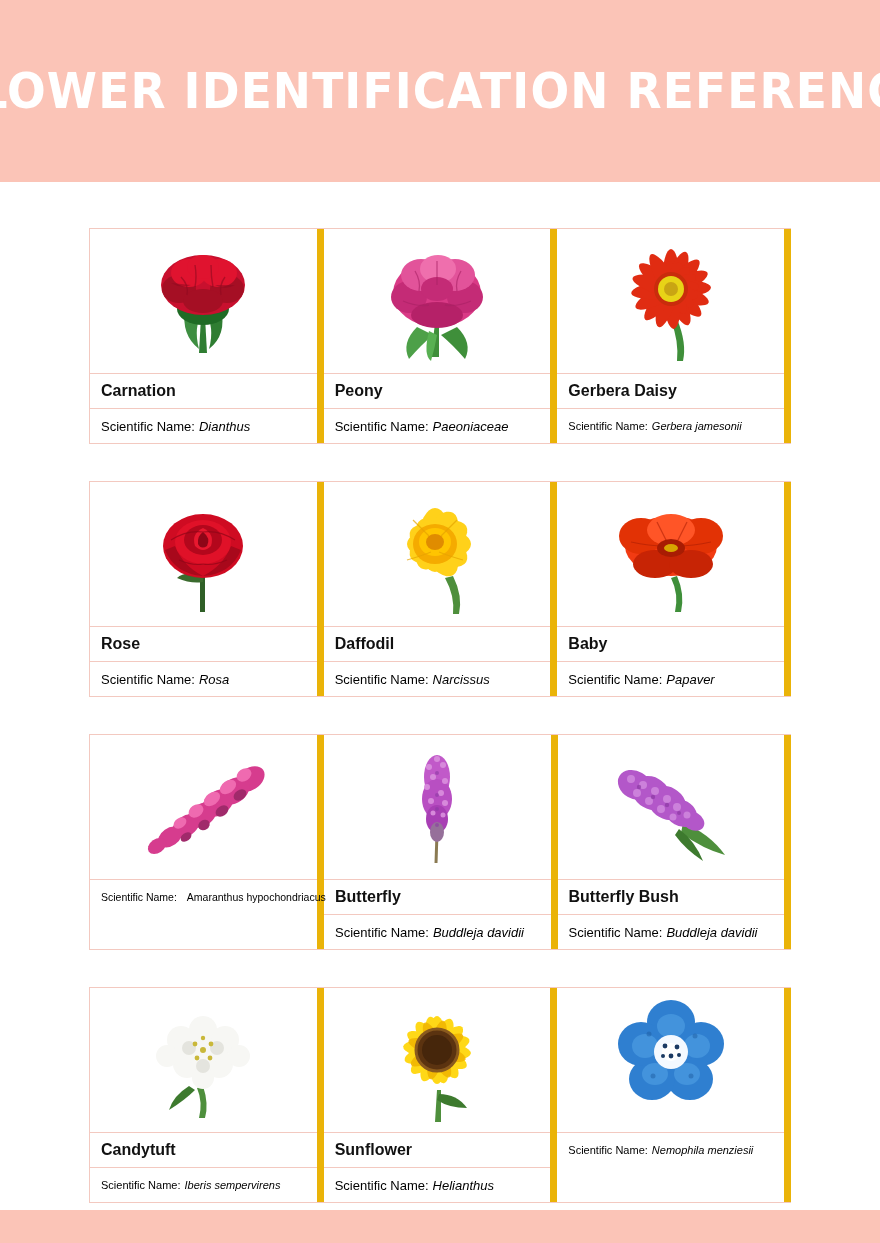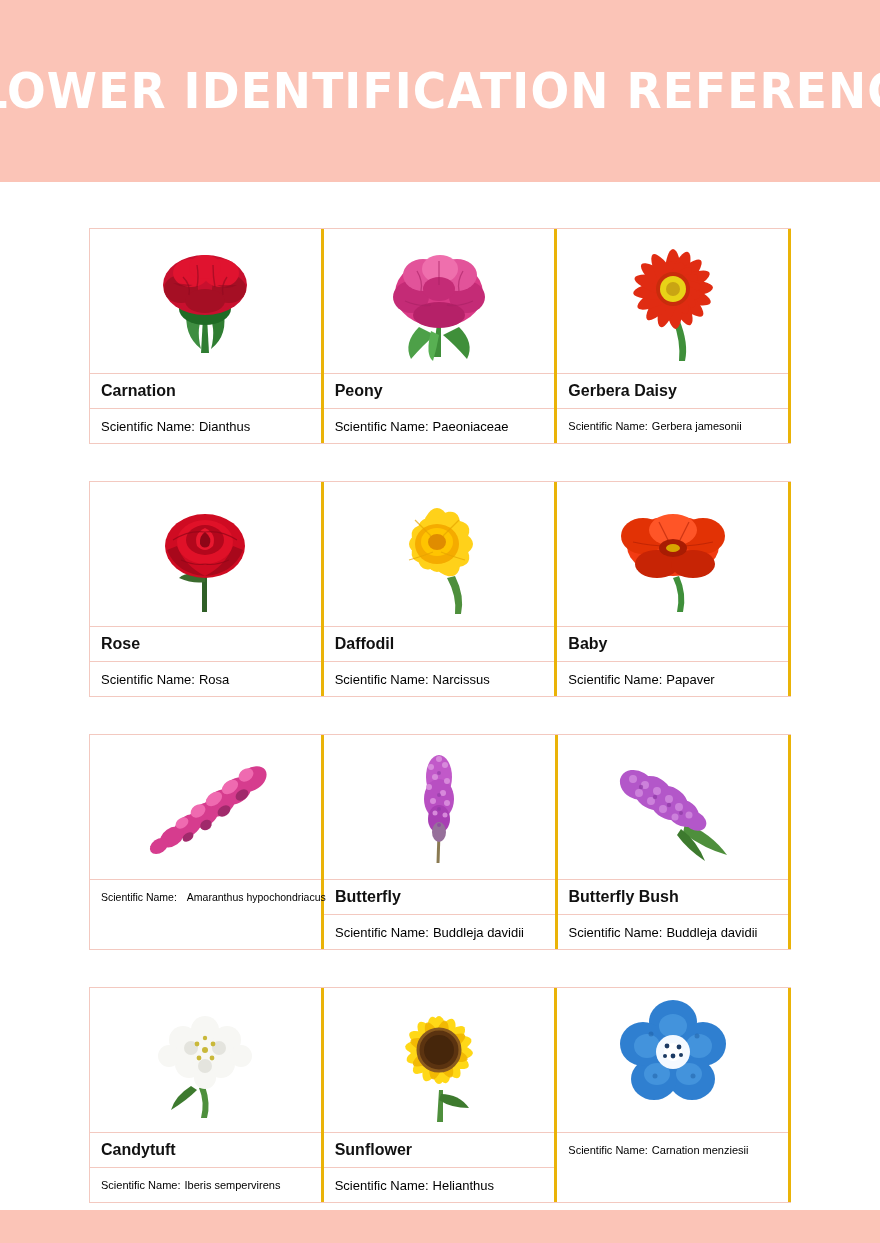--- a/index.html
+++ b/index.html
@@ -51,21 +51,21 @@
   .row {
     display: flex;
     width: 702px;
     margin-bottom: 37px;
     border: 1px solid #f3c9c0;
     border-right: none;
     background: #ffffff;
   }
   .cell {
     width: 234px;
-    border-right: 3px solid #eab308;
+    border-right: 7px solid #eab308;
     display: flex;
     flex-direction: column;
   }
   .photo {
     height: 144px;
     display: flex;
     align-items: center;
     justify-content: center;
     position: relative;
     overflow: hidden;
@@ -84,21 +84,21 @@
     border-top: 1px solid #f3c9c0;
     height: 35px;
     display: flex;
     align-items: center;
     padding-left: 11px;
     font-size: 13px;
     color: #000000;
     white-space: nowrap;
   }
   .sci .sci-label { font-style: normal; }
-  .sci .sci-value { padding-left: 4px; }
+  .sci .sci-value { font-style: italic; padding-left: 4px; }
   .sci.small { font-size: 10.5px; }
   .sci.small .sci-value { font-style: normal; margin-left: 6px; }
   .sci.small-it { font-size: 11px; }
 
   
   .footer-band {
     position: absolute;
     left: 0;
     bottom: 0;
     width: 880px;
@@ -535,21 +535,21 @@
             <g fill="#1f5ea3" opacity="0.5">
               <circle cx="58" cy="44" r="2.5"></circle>
                 <circle cx="104" cy="46" r="2.5"></circle>
               <circle cx="62" cy="86" r="2.5"></circle>
                 <circle cx="100" cy="86" r="2.5"></circle>
             </g>
           </svg>
         </div>
         <div class="sci small-it">
           <span class="sci-label">Scientific Name:</span>
-          <span class="sci-value">Carnation menziesii</span>
+          <span class="sci-value">Nemophila menziesii</span>
         </div>
       </div>
 
     </div>
 
   </div>
 
   <div class="footer-band"></div>
 </div>
 

